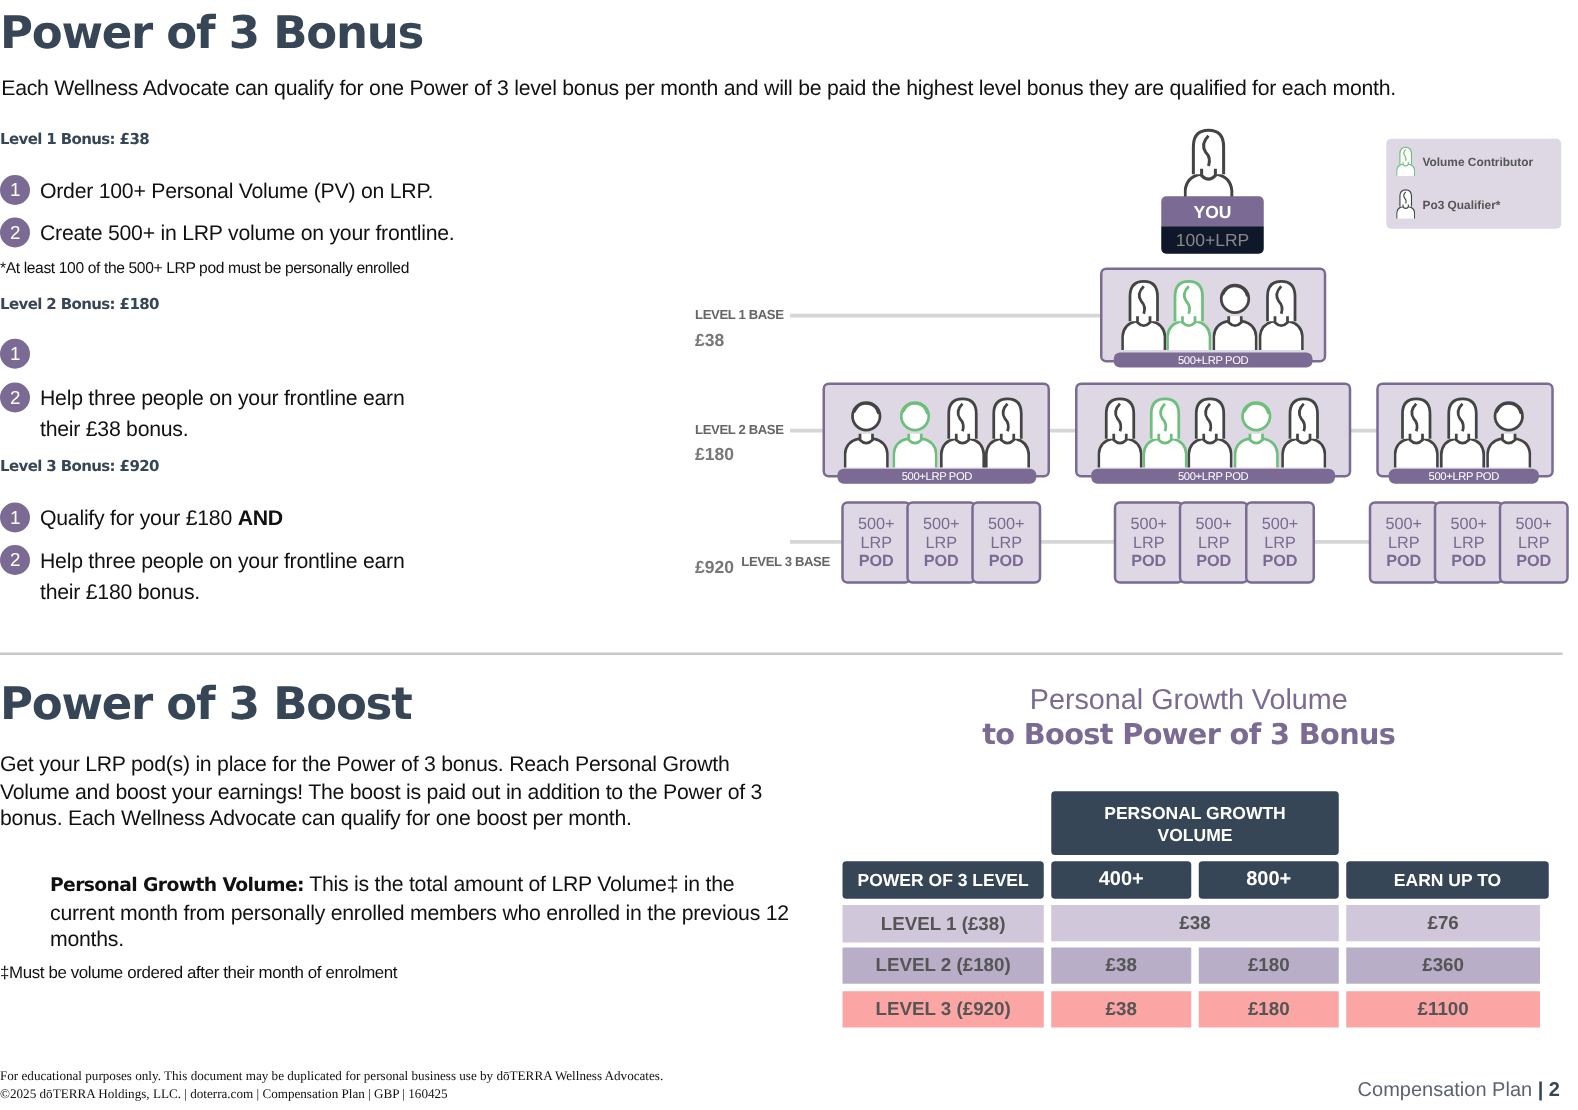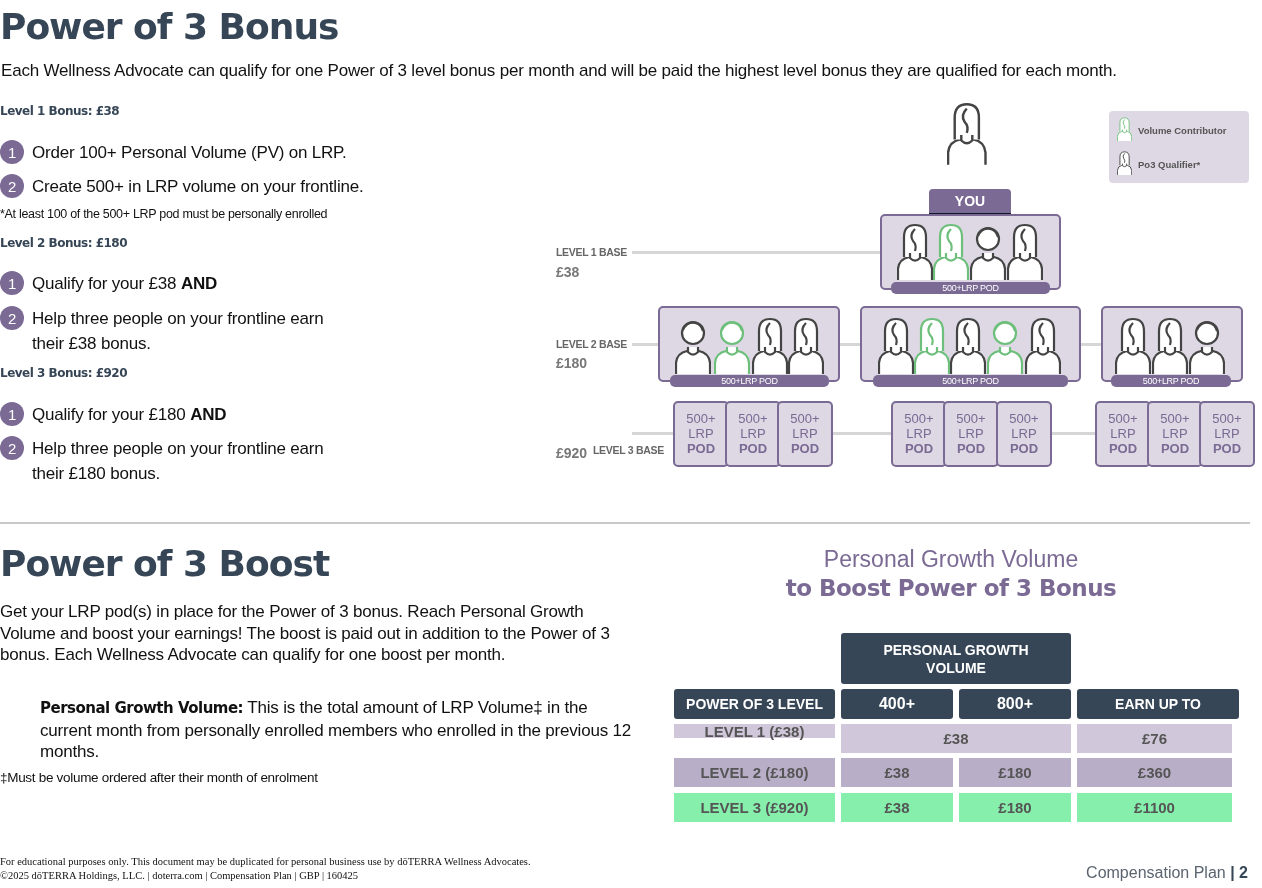--- a/index.html
+++ b/index.html
@@ -31,21 +31,21 @@
   .legend-txt { font-size: 9.5px; color: #555; font-weight: bold; }
 
   .you-top { background: #7a6a94; color: #fff; font-weight: bold; font-size: 14px; text-align: center; height: 24px; line-height: 24px; border-radius: 4px 4px 0 0; }
   .you-bot { background: #0f172a; color: #888; font-size: 14px; text-align: center; height: 22px; line-height: 22px; border-radius: 0 0 4px 4px; }
 
   
   .th { background: #364656; color: #fff; font-weight: bold; text-align: center; border-radius: 3px; font-size: 14px; display: flex; align-items: center; justify-content: center; box-sizing: border-box; }
   .td { text-align: center; font-weight: bold; color: #555; display: flex; align-items: center; justify-content: center; font-size: 15px; }
   .r1 { background: #d0c8da; }
   .r2 { background: #b9aec8; }
-  .r3 { background: #86efac; }
+  .r3 { background: #fca5a5; }
 
   .footer { font-family: "Liberation Serif", serif; font-size: 10.5px; color: #111; line-height: 14px; }
 </style>
 </head>
 <body>
 
 <div class="abs h1" style="left:0;top:6px;">Power of 3 Bonus</div>
 <div class="abs intro" style="left:1px;top:61px;white-space:nowrap;">Each Wellness Advocate can qualify for one Power of 3 level bonus per month and will be paid the highest level bonus they are qualified for each month.</div>
 
 <div class="abs lvl-title" style="left:0;top:104px;">Level 1 Bonus: £38</div>
@@ -55,21 +55,20 @@
 </div>
 <div class="abs step" style="left:0;top:174px;">
   <span class="num">2</span>
   <span class="txt">Create 500+ in LRP volume on your frontline.</span>
 </div>
 <div class="abs small" style="left:0;top:207px;">*At least 100 of the 500+ LRP pod must be personally enrolled</div>
 
 <div class="abs lvl-title" style="left:0;top:236px;">Level 2 Bonus: £180</div>
 <div class="abs step" style="left:0;top:271px;">
   <span class="num">1</span>
-  <span class="txt"><span>Qualify for your £38 </span><span class="b">AND</span></span>
 </div>
 <div class="abs step" style="left:0;top:306px;width:330px;">
   <span class="num">2</span>
   <span class="txt">Help three people on your frontline earn their £38 bonus.</span>
 </div>
 
 <div class="abs lvl-title" style="left:0;top:366px;">Level 3 Bonus: £920</div>
 <div class="abs step" style="left:0;top:402px;">
   <span class="num">1</span>
   <span class="txt"><span>Qualify for your £180 </span><span class="b">AND</span></span>
@@ -97,21 +96,21 @@
         </svg></span>
     <span class="abs legend-txt" style="left:29px;top:48px;">Po3 Qualifier*</span>
   </div>
 
   <span class="person" style="left:947px;top:102px;"><svg width="39.6" height="63.800000000000004" viewBox="0 0 36 58">
         <path d="M1 57 L1 46 Q2 36 12 34 L24 34 Q34 36 35 46 L35 57" fill="#fff" stroke="#444444" stroke-width="2.2"></path>
         <path d="M7 34 L7 14 Q7 2 18 2 Q29 2 29 14 L29 34" fill="#fff" stroke="#444444" stroke-width="2.2"></path>
         <path d="M18 6 Q12 12 16 18 Q20 22 18 28" fill="none" stroke="#444444" stroke-width="2.2"></path>
         <path d="M13 30 L13 35 Q18 40 23 35 L23 30" fill="#fff" stroke="#444444" stroke-width="2.2"></path>
       </svg></span>
-  <div class="abs" style="left:929px;top:157px;width:82px;margin-top:32px;">
+  <div class="abs" style="left:929px;top:157px;width:82px;">
     <div class="you-top">YOU</div>
     <div class="you-bot">100+LRP</div>
   </div>
 
   <div class="abs hline" style="left:632px;top:251px;width:250px;"></div>
   <div class="abs hline" style="left:632px;top:343px;width:610px;"></div>
   <div class="abs hline" style="left:632px;top:432px;width:614px;"></div>
 
   <div class="abs base-label" style="left:556px;top:246px;">LEVEL 1 BASE</div>
   <div class="abs base-val" style="left:556px;top:264px;">£38</div>
@@ -288,21 +287,21 @@
 
 <div class="abs" style="left:760px;top:546px;width:382px;text-align:center;font-size:23px;color:#7a6a94;">Personal Growth Volume</div>
 <div class="abs" style="left:760px;top:575px;width:382px;text-align:center;font-size:23px;color:#7a6a94;font-weight:bold;font-family:'DejaVu Sans',sans-serif;letter-spacing:-0.5px;">to Boost Power of 3 Bonus</div>
 
 <div class="abs th" style="left:841px;top:633px;width:230px;height:51px;line-height:18px;padding:0 30px;">PERSONAL GROWTH VOLUME</div>
 <div class="abs th" style="left:674px;top:689px;width:161px;height:30px;">POWER OF 3 LEVEL</div>
 <div class="abs th" style="left:841px;top:689px;width:112px;height:30px;font-size:16px;">400+</div>
 <div class="abs th" style="left:959px;top:689px;width:112px;height:30px;font-size:16px;">800+</div>
 <div class="abs th" style="left:1077px;top:689px;width:162px;height:30px;">EARN UP TO</div>
 
-<div class="abs td r1" style="left:674px;top:724px;width:161px;height:14px;">LEVEL 1 (£38)</div>
+<div class="abs td r1" style="left:674px;top:724px;width:161px;height:30px;">LEVEL 1 (£38)</div>
 <div class="abs td r1" style="left:841px;top:724px;width:230px;height:29px;">£38</div>
 <div class="abs td r1" style="left:1077px;top:724px;width:155px;height:29px;">£76</div>
 
 <div class="abs td r2" style="left:674px;top:758px;width:161px;height:29px;">LEVEL 2 (£180)</div>
 <div class="abs td r2" style="left:841px;top:758px;width:112px;height:29px;">£38</div>
 <div class="abs td r2" style="left:959px;top:758px;width:112px;height:29px;">£180</div>
 <div class="abs td r2" style="left:1077px;top:758px;width:155px;height:29px;">£360</div>
 
 <div class="abs td r3" style="left:674px;top:793px;width:161px;height:29px;">LEVEL 3 (£920)</div>
 <div class="abs td r3" style="left:841px;top:793px;width:112px;height:29px;">£38</div>

